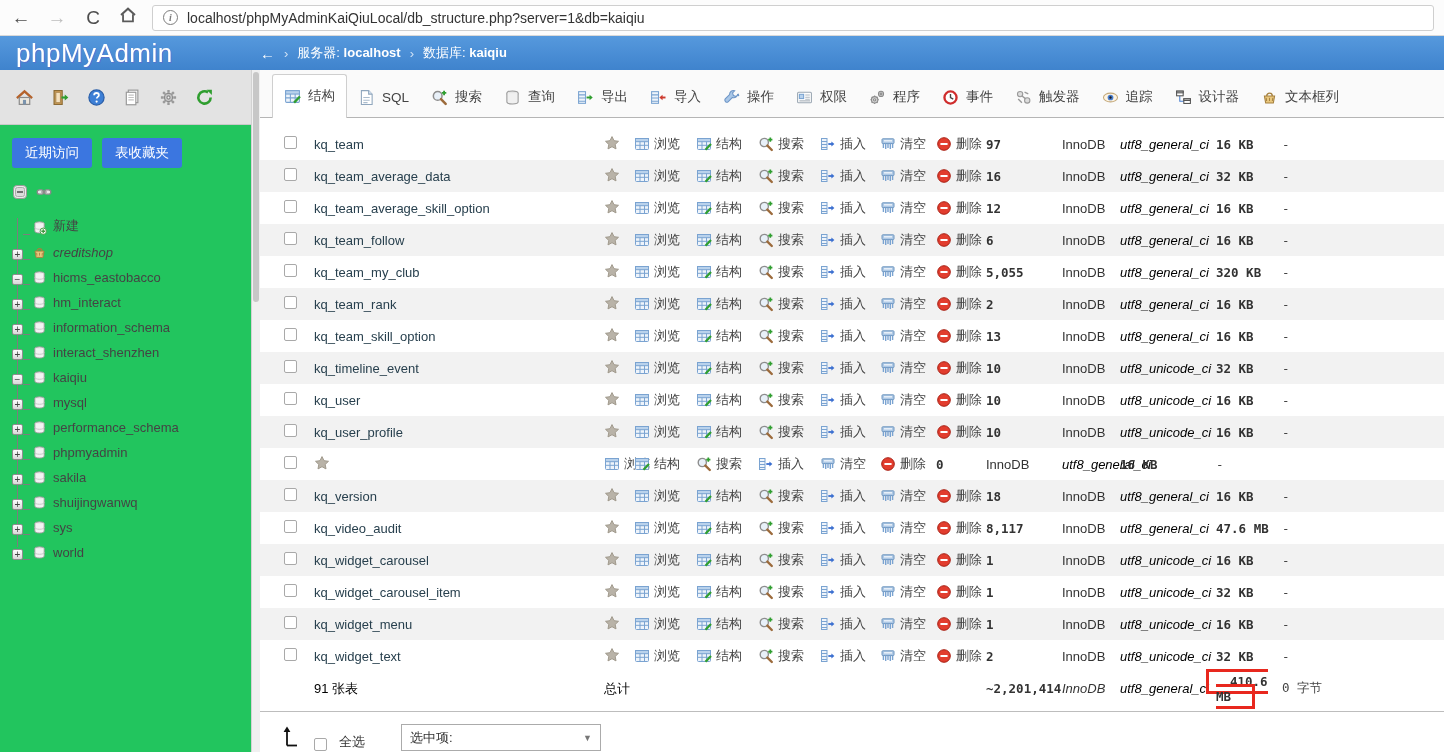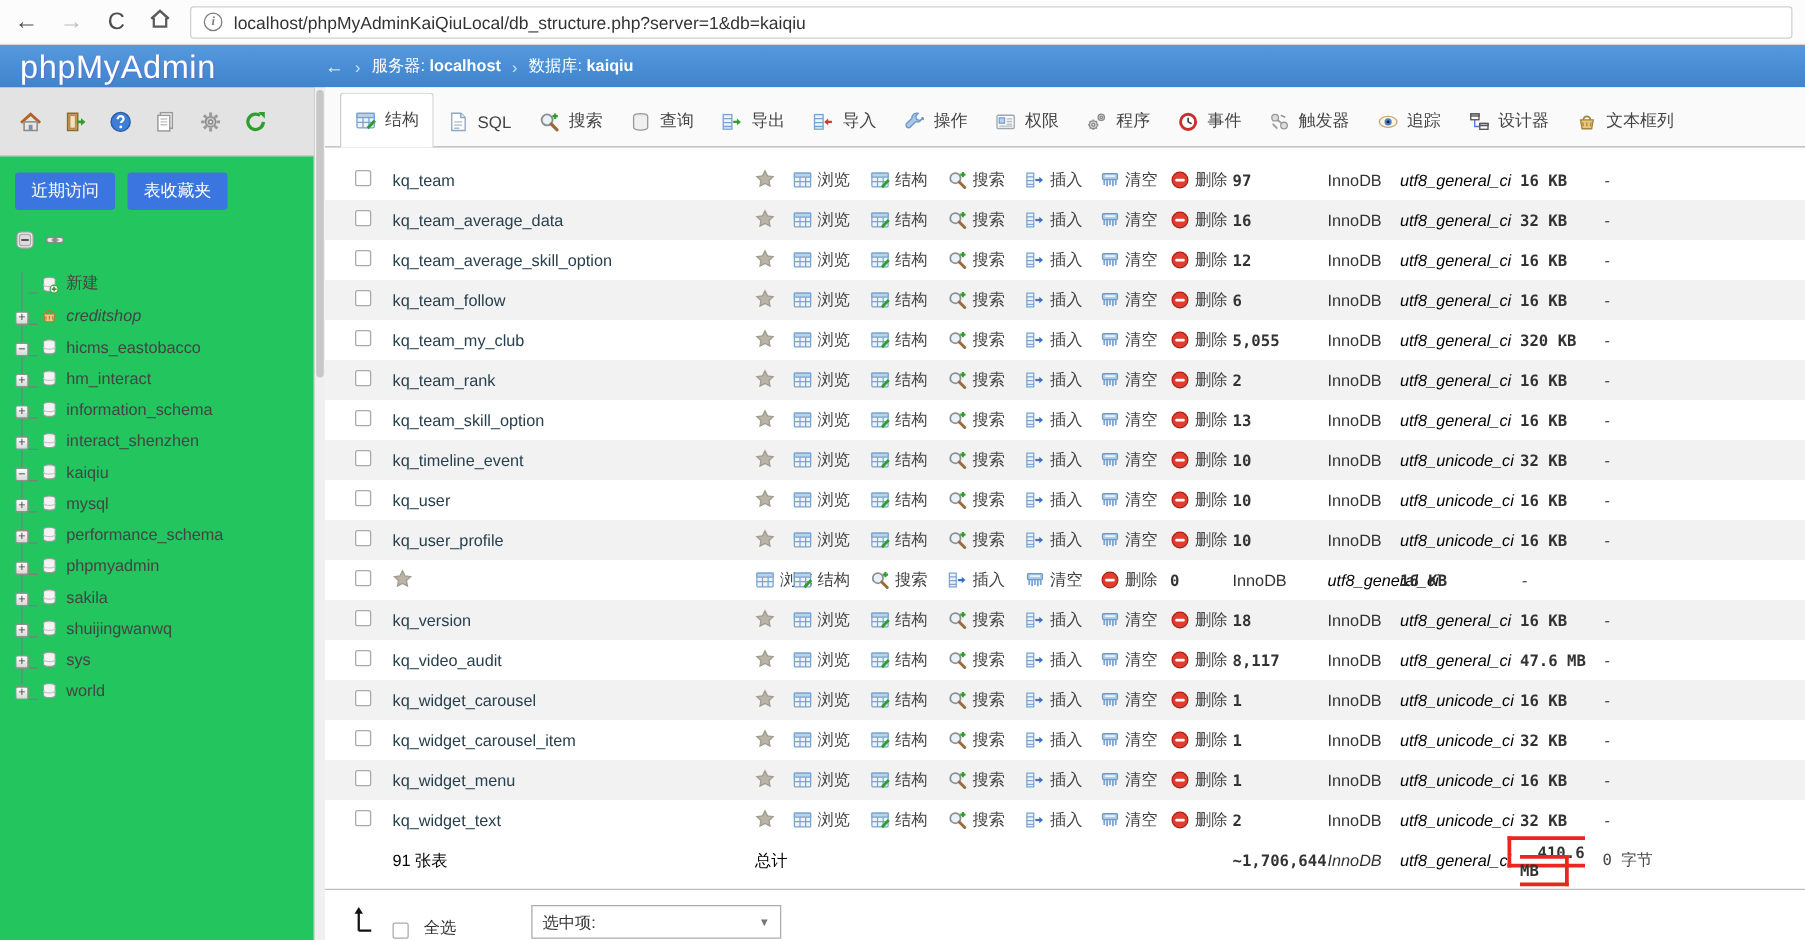--- a/index.html
+++ b/index.html
@@ -1384,36 +1384,36 @@
     <span class="overhead-cell">-</span>
     <span></span>
   </div>
         </div>
 
       <div class="trow foot-row">
         <span></span>
           <span></span>
         <span>91 张表</span>
         <span style="grid-column:4/8">总计</span>
-        <span style="grid-column:11/12" class="num">~1,706,644</span>
+        <span style="grid-column:11/12" class="num">~2,201,414</span>
         <span class="engine-cell italic">InnoDB</span>
         <span class="collation-cell">utf8_general_ci</span>
         <span class="size-cell"><span class="red-box">410.6 MB</span></span>
         <span class="overhead-cell">0 字节</span>
         <span></span>
       </div>
 
       <div class="bottom-zone">
         <span class="checkall-arrow">
           <svg viewBox="0 0 20 22">
               <use href="#s-checkall"></use>
             </svg>
         </span>
         <span class="checkbox"></span>
         <span class="label-13">全选</span>
-        <div class="fake-select" style="margin-left:48px">
+        <div class="fake-select" style="margin-left:24px">
           <span>选中项:</span>
           <span class="arrow">▼</span>
         </div>
       </div>
     </div>
   </div>
 </div>
 
 </body></html>

